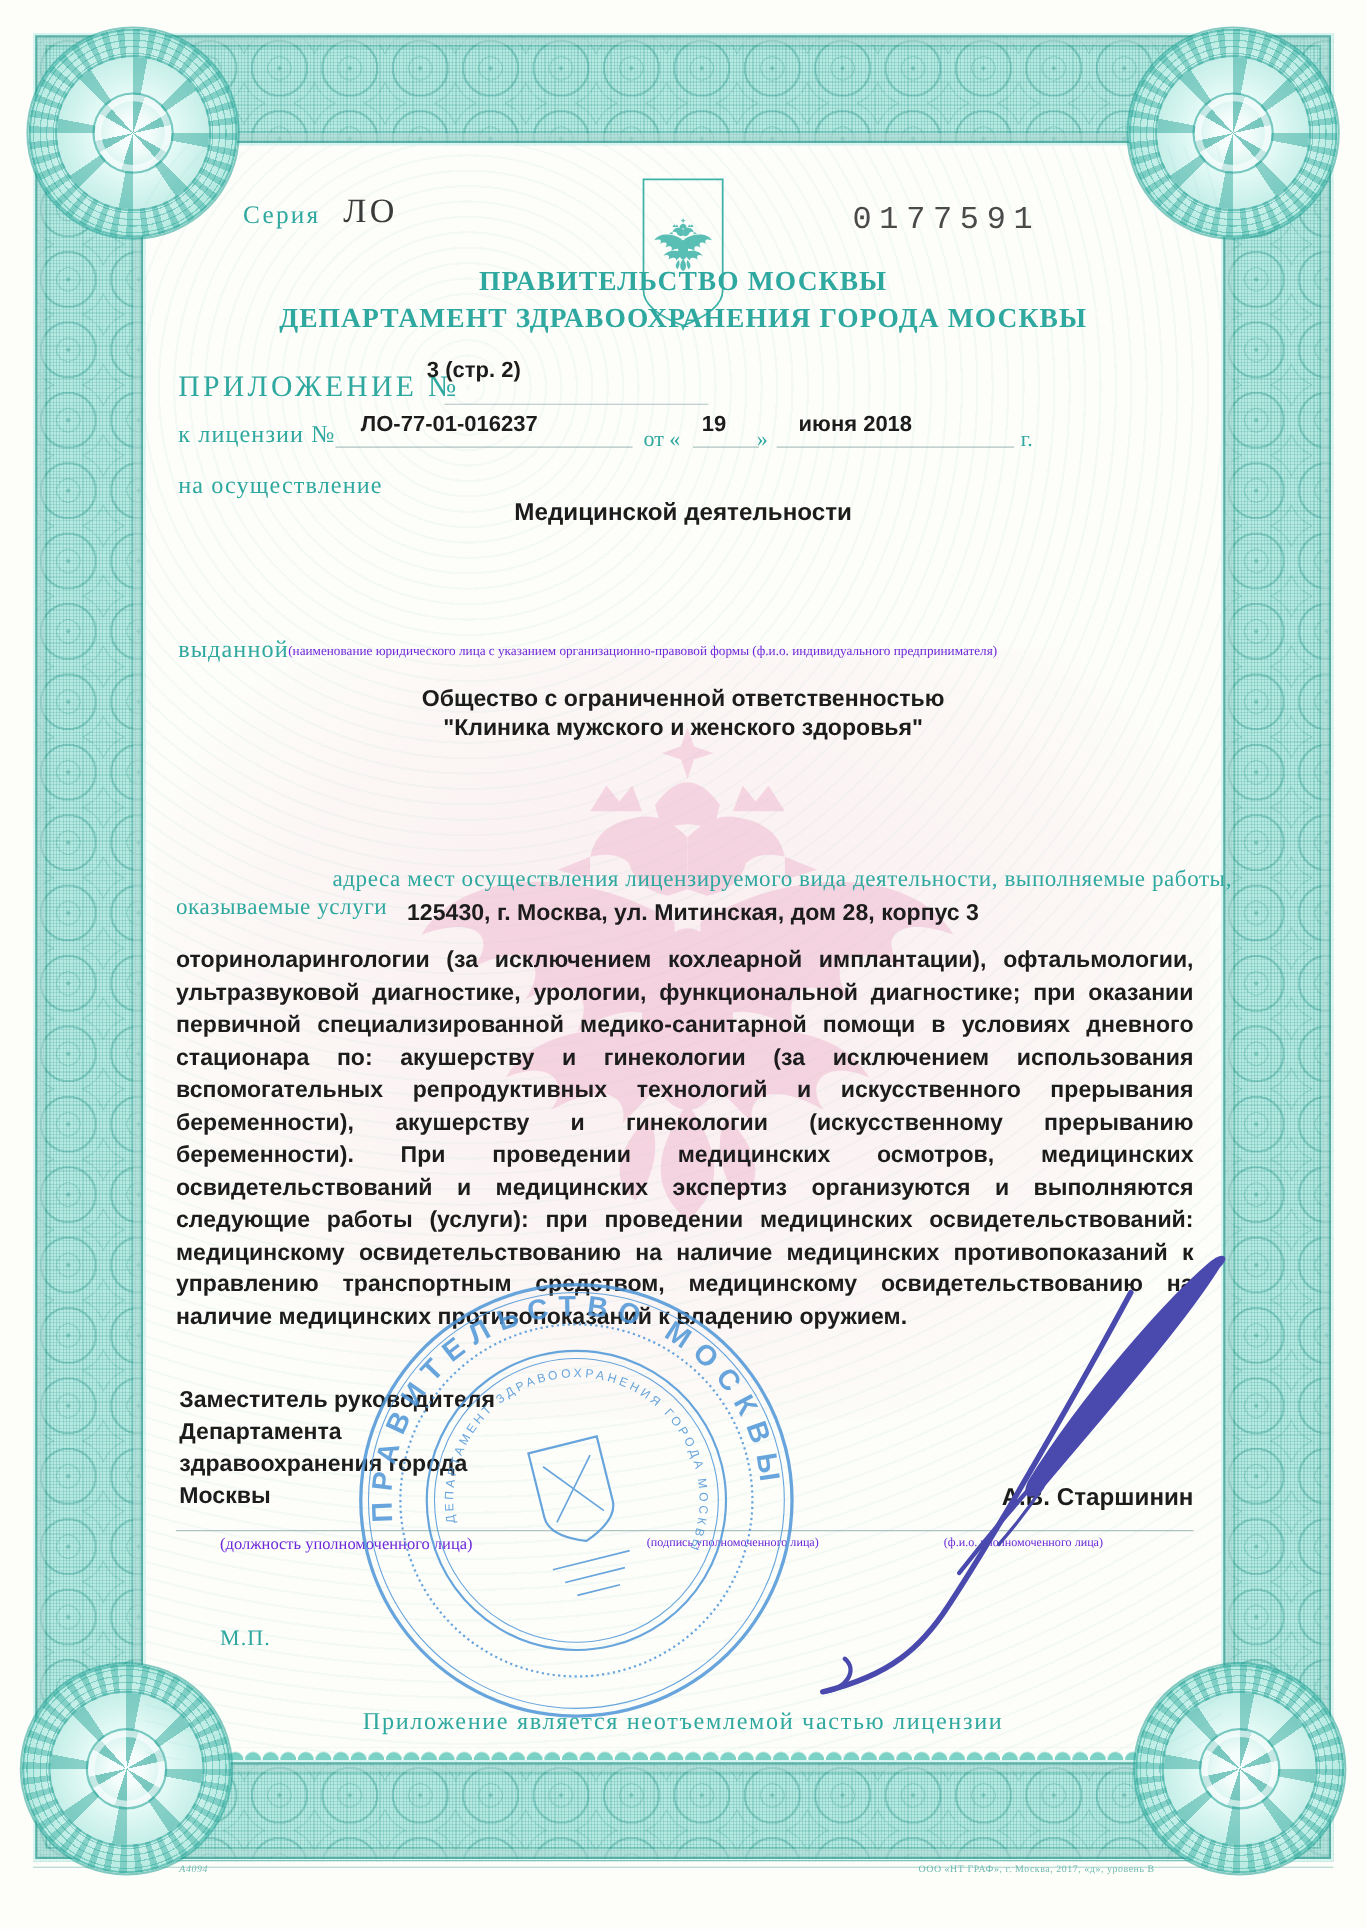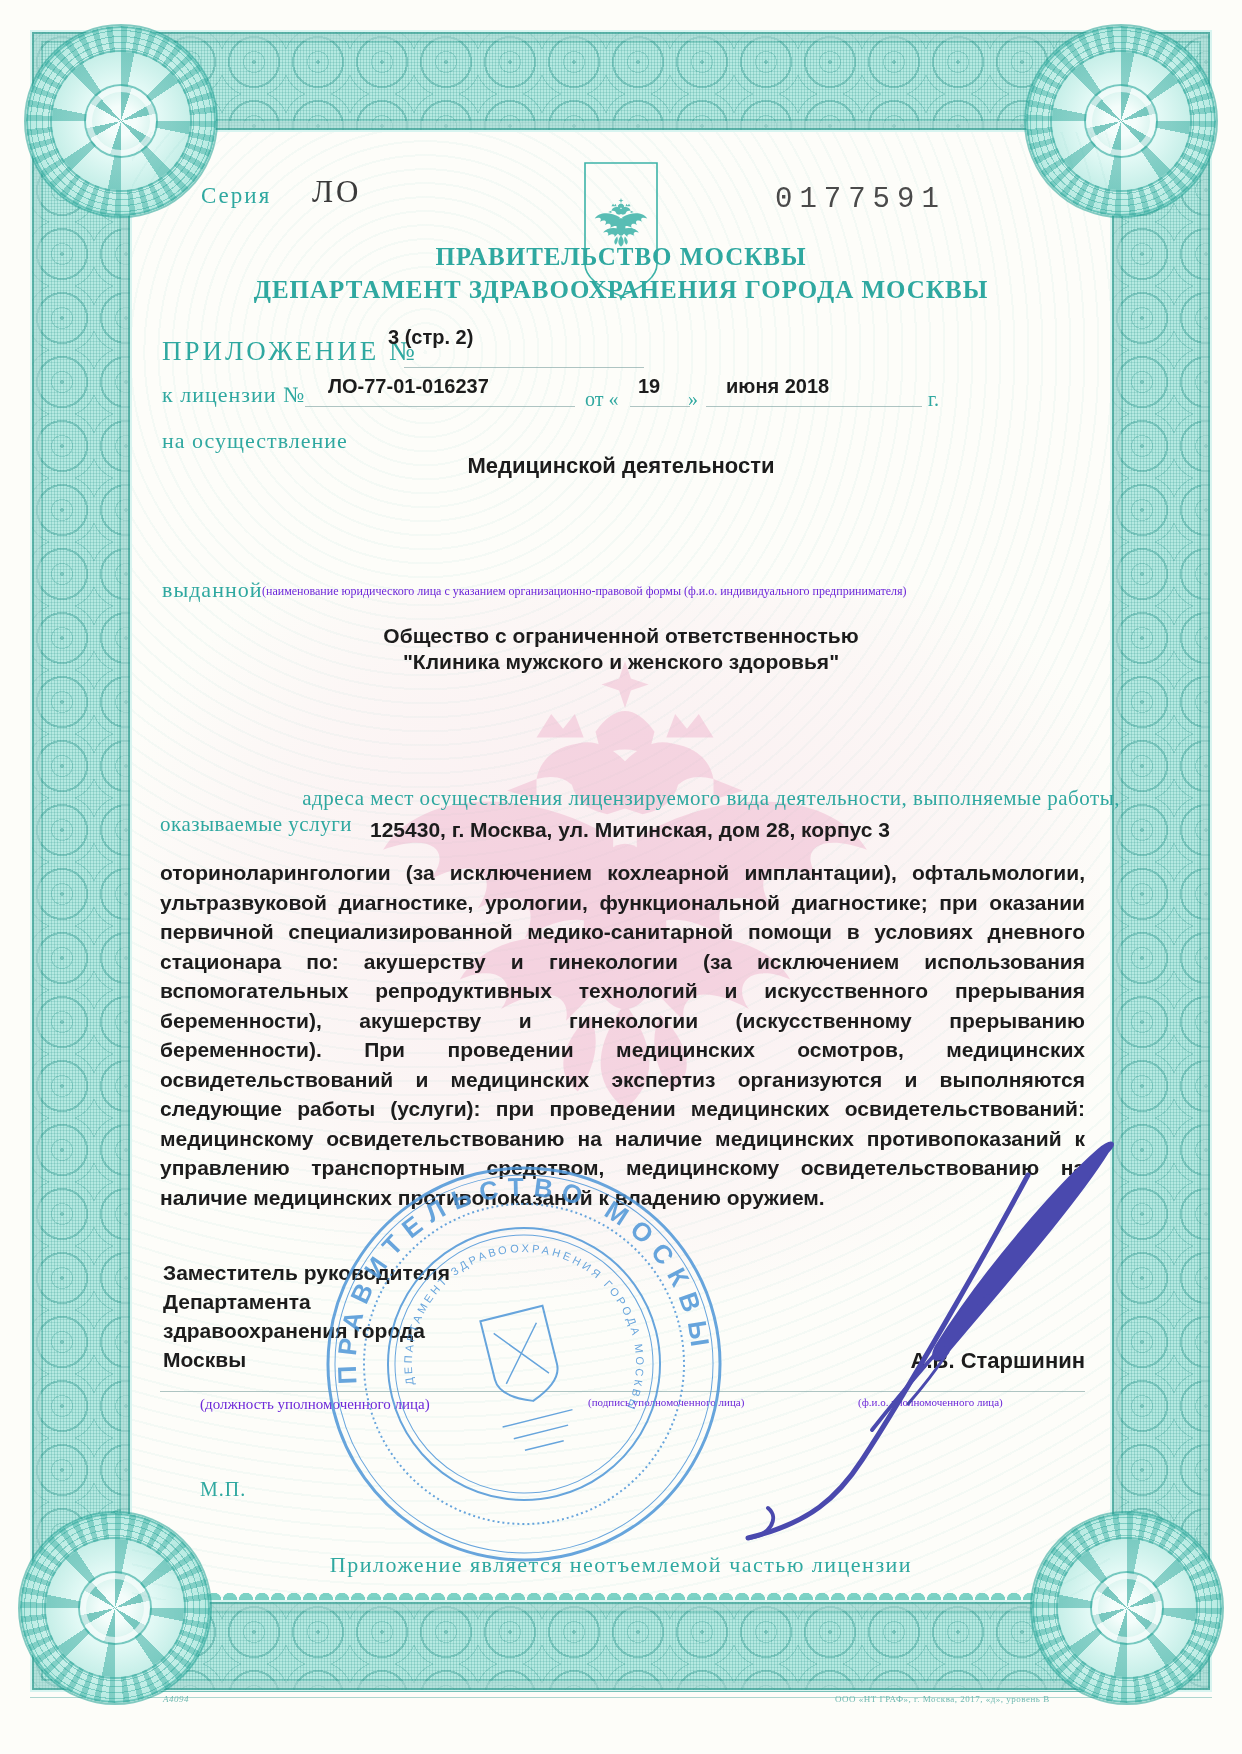--- a/index.html
+++ b/index.html
@@ -121,21 +121,21 @@
   <div class="rosette tr"></div>
   <div class="rosette bl"></div>
   <div class="rosette br"></div>
   <div class="texture"></div>
   <div class="pink-tint"></div>
 
   <svg class="watermark" style="left:330px;top:655px;opacity:.42" width="590" height="472" viewBox="0 0 200 160">
     <use href="#eagle" fill="#eeadc9"></use>
   </svg>
 
-  <div class="abs teal" style="left:201px;top:183px;font-size:23px;letter-spacing:2px;">Серия</div>
+  <div class="abs teal" style="left:221px;top:183px;font-size:23px;letter-spacing:2px;">Серия</div>
   <div class="abs" style="left:312px;top:174px;font-size:31px;font-family:'Liberation Serif',serif;color:#3a3a3a;letter-spacing:3px;">ЛО</div>
 
   <svg class="abs" style="left:581px;top:160px;" width="80" height="142" viewBox="0 0 80 142">
     <path d="M4,3 H76 V104 Q76 122 40 136 Q4 122 4 104 Z" fill="none" stroke="#3db3a8" stroke-width="1.6"></path>
     <path d="M38,136 l2,5 2,-5 z" fill="#3db3a8"></path>
     <use href="#eagle" x="8" y="12" width="64" height="102" fill="#3db3a8" opacity=".85"></use>
   </svg>
 
   <div class="abs" style="left:775px;top:183px;font-size:29px;font-family:'Liberation Mono',monospace;color:#4a4a4a;letter-spacing:7px;">0177591</div>
 

